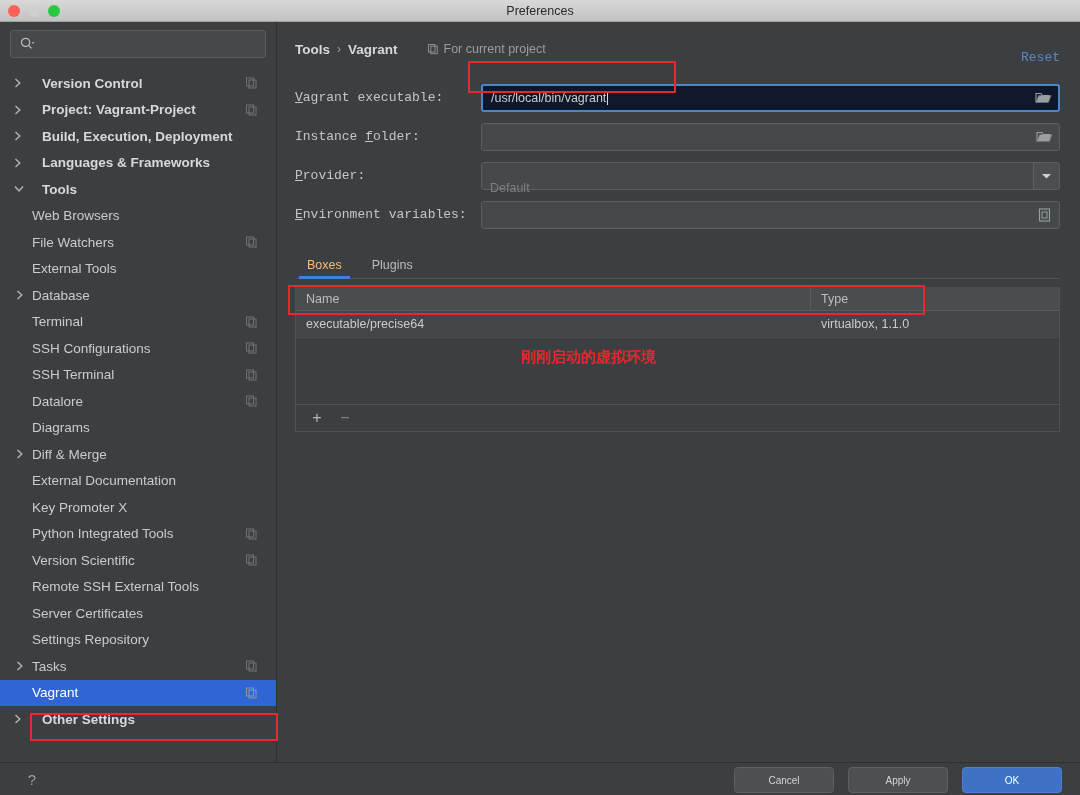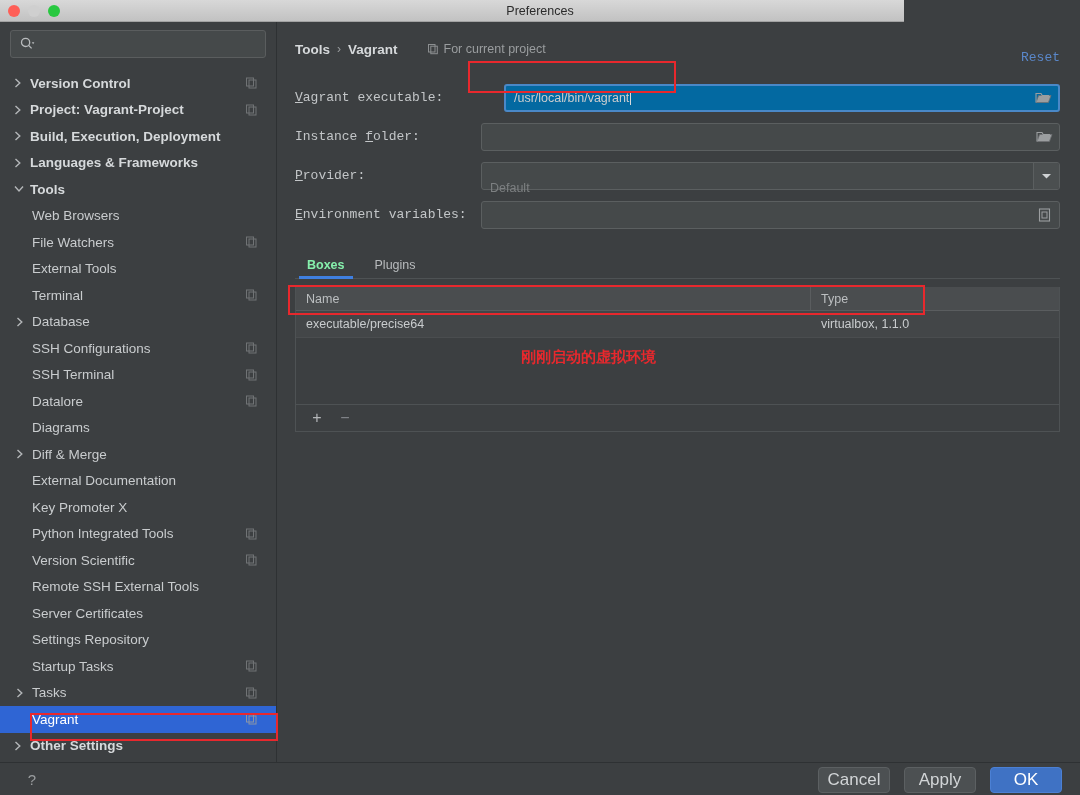--- a/index.html
+++ b/index.html
@@ -12,21 +12,21 @@
   }
   #app {
     position: relative;
     width: 1080px; height: 795px;
     background: #3c3f41;
   }
 
   
   .titlebar {
     position: absolute; left: 0; top: 0;
-    width: 904px; height: 22px;
+    width: 1080px; height: 22px;
     background: linear-gradient(to bottom, #d8d8d8, #c2c2c2);
     border-bottom: 1px solid #a2a2a2;
   }
   .title-text {
     position: absolute; left: 0; top: 0;
     width: 1080px; line-height: 22px;
     text-align: center;
     font-size: 12.5px; color: #2b2b2b;
     font-family: "Liberation Sans", sans-serif;
   }
@@ -93,21 +93,21 @@
     color: #b4b7b9;
     line-height: 1;
   }
   .node .label { white-space: nowrap; }
   .node.top > .label { font-weight: bold; color: #d6d9db; }
   .node .copy-ico {
     position: absolute; right: 18px; top: 50%;
     transform: translateY(-50%);
     width: 13px; height: 13px; opacity: .55;
   }
-  .node.lvl0 { padding-left: 14px; }
+  .node.lvl0 { padding-left: 14px; gap: 12px; }
   .node.lvl1 { padding-left: 34px; }
   .node.lvl1 .arrow { margin-left: -18px; }
   .node.selected {
     background: #2f65d4;
     color: #ffffff;
   }
   .node.selected .copy-ico { opacity: .85; }
 
   
   .main {
@@ -151,22 +151,21 @@
     position: relative;
     flex: 1;
     height: 28px;
     background: #45494a;
     border: 1px solid #5b5f60;
     border-radius: 3px;
     display: flex; align-items: center;
   }
   .field.focused {
     border: 2px solid #4a88c7;
-    background: #0369a1;
-    margin-left: 23px;
+    background: #0f172a;
   }
   .field .fval {
     padding-left: 8px;
     font-size: 12.5px; color: #c9ccce;
     font-family: "Liberation Sans", sans-serif;
     white-space: nowrap;
   }
   .field .caret {
     display: inline-block; width: 1px; height: 14px;
     background: #d8dadc; margin-left: 1px;
@@ -203,21 +202,21 @@
     height: 27px;
   }
   .tab {
     position: relative;
     padding: 0 12px;
     font-size: 12.5px; color: #b9bcbe;
     display: flex; align-items: center;
     cursor: pointer;
     font-family: "Liberation Sans", sans-serif;
   }
-  .tab.active { color: #86efac; font-weight: bold; }
+  .tab.active { color: #fdba74; }
   .tab.active::after {
     content: ""; position: absolute;
     left: 4px; right: 4px; bottom: -1px;
     height: 3px; background: #3f7fe0;
   }
 
   
   .table-wrap {
     margin-top: 8px;
     border: 1px solid #4e5254;
@@ -299,26 +298,26 @@
     width: 20px; height: 20px;
     color: #9a9d9f; font-size: 15px;
     display: flex; align-items: center; justify-content: center;
     cursor: pointer;
   }
   .footer-btns {
     position: absolute; right: 18px; top: 4px;
     display: flex; gap: 14px;
   }
   .fbtn {
-    width: 72px; height: 26px;
+    width: 100px; height: 26px;
     border-radius: 4px;
     background: #4c5052;
     border: 1px solid #5c6062;
     color: #d2d5d7;
-    font-size: 17px;
+    font-size: 10px;
     display: flex; align-items: center; justify-content: center;
     cursor: pointer;
     font-family: "Liberation Sans", sans-serif;
   }
   .fbtn.primary {
     background: #3f72c4;
     border: 1px solid #4b80d4;
     color: #ffffff;
   }
   svg { display: block; }
@@ -417,38 +416,38 @@
                 <rect x="1.5" y="1.5" width="7" height="8" fill="none" stroke="#9b9ea0" stroke-width="1"></rect>
                 <rect x="4" y="3.5" width="7" height="8" fill="none" stroke="#9b9ea0" stroke-width="1"></rect>
               </svg>
             </span>
           </div>
           <div class="node lvl1">
             <span class="arrow"></span>
             <span class="label">External Tools</span>
           </div>
           <div class="node lvl1">
+            <span class="arrow">
+              <svg width="8" height="10" viewBox="0 0 8 10">
+                <path d="M1.5 1 L5.8 5 L1.5 9" fill="none" stroke="#b4b7b9" stroke-width="1.4"></path>
+              </svg>
+            </span>
+            <span class="label">Database</span>
+          </div>
+          <div class="node lvl1">
             <span class="arrow"></span>
             <span class="label">Terminal</span>
             <span class="copy-ico">
               <svg width="13" height="13" viewBox="0 0 13 13">
                 <rect x="1.5" y="1.5" width="7" height="8" fill="none" stroke="#9b9ea0" stroke-width="1"></rect>
                 <rect x="4" y="3.5" width="7" height="8" fill="none" stroke="#9b9ea0" stroke-width="1"></rect>
               </svg>
             </span>
           </div>
           <div class="node lvl1">
-            <span class="arrow">
-              <svg width="8" height="10" viewBox="0 0 8 10">
-                <path d="M1.5 1 L5.8 5 L1.5 9" fill="none" stroke="#b4b7b9" stroke-width="1.4"></path>
-              </svg>
-            </span>
-            <span class="label">Database</span>
-          </div>
-          <div class="node lvl1">
             <span class="arrow"></span>
             <span class="label">SSH Configurations</span>
             <span class="copy-ico">
               <svg width="13" height="13" viewBox="0 0 13 13">
                 <rect x="1.5" y="1.5" width="7" height="8" fill="none" stroke="#9b9ea0" stroke-width="1"></rect>
                 <rect x="4" y="3.5" width="7" height="8" fill="none" stroke="#9b9ea0" stroke-width="1"></rect>
               </svg>
             </span>
           </div>
           <div class="node lvl1">
@@ -515,30 +514,20 @@
             <span class="arrow"></span>
             <span class="label">Remote SSH External Tools</span>
           </div>
           <div class="node lvl1">
             <span class="arrow"></span>
             <span class="label">Server Certificates</span>
           </div>
           <div class="node lvl1">
             <span class="arrow"></span>
             <span class="label">Settings Repository</span>
-          </div>
-          <div class="node lvl1">
-            <span class="arrow"></span>
-            <span class="label">Startup Tasks</span>
-            <span class="copy-ico">
-              <svg width="13" height="13" viewBox="0 0 13 13">
-                <rect x="1.5" y="1.5" width="7" height="8" fill="none" stroke="#9b9ea0" stroke-width="1"></rect>
-                <rect x="4" y="3.5" width="7" height="8" fill="none" stroke="#9b9ea0" stroke-width="1"></rect>
-              </svg>
-            </span>
           </div>
           <div class="node lvl1">
             <span class="arrow">
               <svg width="8" height="10" viewBox="0 0 8 10">
                 <path d="M1.5 1 L5.8 5 L1.5 9" fill="none" stroke="#b4b7b9" stroke-width="1.4"></path>
               </svg>
             </span>
             <span class="label">Tasks</span>
             <span class="copy-ico">
               <svg width="13" height="13" viewBox="0 0 13 13">

